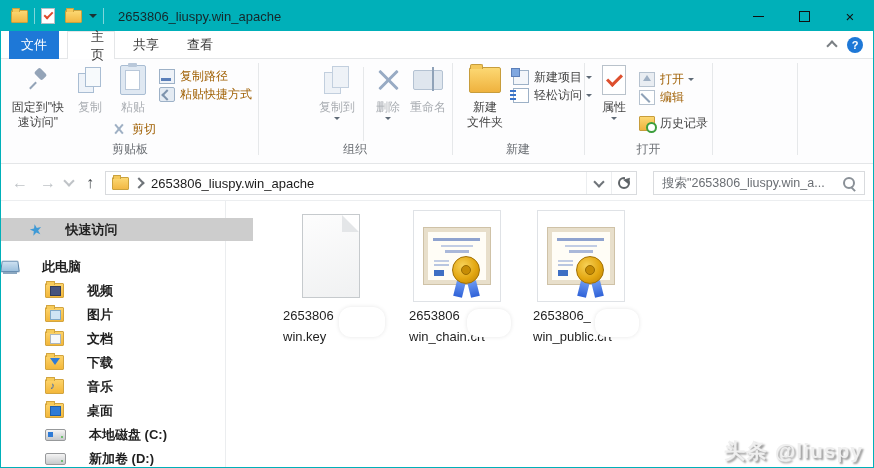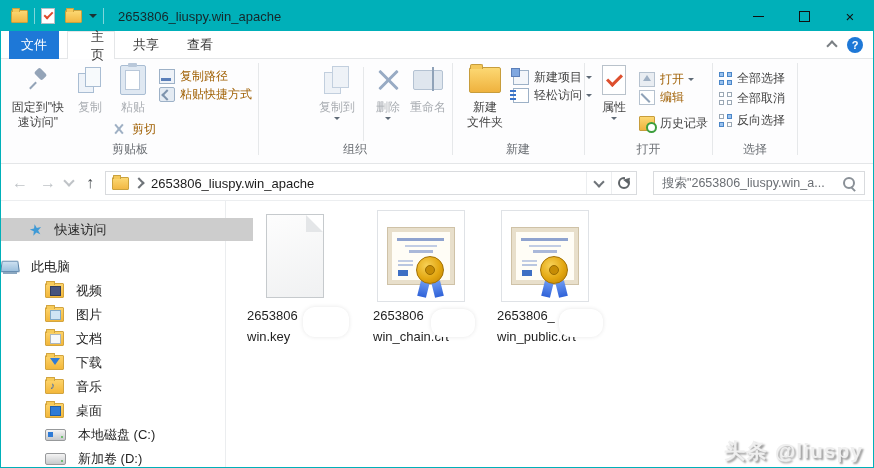--- a/index.html
+++ b/index.html
@@ -124,21 +124,21 @@
   .searchbox input::placeholder{color:#6b6f74;opacity:1;}
   .i-mag{position:relative;width:15px;height:15px;margin-right:7px;flex:0 0 auto;}
   .i-mag::before{content:"";position:absolute;left:1px;top:1px;width:8px;height:8px;border:2px solid #8a9097;border-radius:50%;}
   .i-mag::after{content:"";position:absolute;left:10px;top:10px;width:2px;height:6px;background:#8a9097;transform:rotate(-45deg);}
 
   
   .content{position:absolute;left:0;top:200px;width:100%;height:268px;background:#fff;}
   .sidebar{position:absolute;left:0;top:0;width:225px;height:100%;border-right:1px solid #ebedef;box-sizing:border-box;}
   .srow{position:absolute;left:0;width:224px;height:23px;display:flex;align-items:center;font-size:13px;color:#1f1f1f;cursor:default;}
   .srow.sel{background:#cdcdcd;}
-  .srow .slab{margin-left:12px;white-space:nowrap;}
+  .srow .slab{margin-left:23px;white-space:nowrap;font-weight:bold;}
   .ind0{padding-left:28px;}
   .ind1{}
   .ind2{padding-left:44px;}
   .i-star{color:#3f9ad6;font-size:15px;line-height:1;transform:rotate(-12deg);}
   .i-pc{position:relative;width:18px;height:14px;}
   .i-pc::before{content:"";position:absolute;left:0;top:0;width:16px;height:10px;background:linear-gradient(#cfe2f2,#9dc0dd);border:1px solid #5b82a6;border-radius:1px;transform:perspective(20px) rotateX(18deg);}
   .i-pc::after{content:"";position:absolute;left:2px;bottom:0;width:14px;height:2px;background:#8aa7c0;}
   .f16{position:relative;width:17px;height:13px;background:linear-gradient(#fdd36a,#f3b73a);border:1px solid #d2a43f;border-radius:1px;flex:0 0 auto;}
   .f16::before{content:"";position:absolute;top:-3px;left:0;width:7px;height:3px;background:#f7cb59;border:1px solid #d2a43f;border-bottom:none;border-radius:1px 1px 0 0;}
   .f16 b{position:absolute;left:4px;top:2px;width:9px;height:8px;}
@@ -147,21 +147,21 @@
   .fa-doc{background:#f6f8fa;border:1px solid #aab6c0;}
   .fa-down{width:0!important;height:0!important;border-left:5px solid transparent;border-right:5px solid transparent;border-top:7px solid #2f7bd6;left:4px;top:3px;}
   .fa-music{background:transparent;color:#2f63b8;font-size:10px;line-height:8px;}
   .fa-desk{background:#2f7bd6;border:1px solid #1f5ea8;}
   .i-drive{position:relative;width:19px;height:10px;background:linear-gradient(#f4f4f4,#c7c9cb);border:1px solid #97999b;border-radius:2px;flex:0 0 auto;}
   .i-drive::after{content:"";position:absolute;right:2px;bottom:2px;width:2px;height:2px;background:#6f7,transparent;background:#70c070;}
   .i-drive.cdrive::before{content:"";position:absolute;left:2px;top:2px;width:5px;height:5px;background:#2f7bd6;}
 
   
   .filepane{position:absolute;left:226px;top:0;width:648px;height:100%;}
-  .fitem{position:absolute;top:8px;width:96px;cursor:default;}
+  .fitem{position:absolute;top:8px;width:96px;cursor:default;margin-left:36px;}
   .fico{height:94px;display:flex;align-items:center;justify-content:center;}
   .page-icon{position:relative;width:56px;height:82px;background:linear-gradient(160deg,#fdfdfd,#f0f1f2);border:1px solid #c6cacd;}
   .page-icon::before{content:"";position:absolute;top:0;right:0;width:0;height:0;border-bottom:17px solid #e4e6e8;border-right:17px solid #ffffff;}
   .cert-box{position:relative;width:88px;height:92px;background:#fff;border:1px solid #dfe2e6;box-sizing:border-box;display:flex;align-items:center;justify-content:center;}
   .cert{position:relative;width:66px;height:56px;background:#fffdf6;border:4px solid #e8dfcb;outline:1px solid #cfc2a7;box-sizing:border-box;}
   .cert .l1{position:absolute;left:9%;top:6px;width:80%;height:3px;background:#8fa3cf;}
   .cert .l2{position:absolute;left:22%;top:13px;width:56%;height:2px;background:#c2cde4;}
   .cert .l3{position:absolute;left:30%;top:18px;width:40%;height:3px;background:#aab8d9;}
   .cert .l4{position:absolute;left:10%;top:28px;width:26%;height:2px;background:#c2cde4;box-shadow:0 4px 0 #b9c6e0;}
   .cert .l5{position:absolute;left:10%;top:38px;width:10px;height:6px;background:#3e6fc4;}
@@ -313,50 +313,20 @@
         <span>编辑</span>
       </div>
       <div class="smallrow" style="left:54px;top:56px">
         <span class="si si-history"></span>
         <span>历史记录</span>
       </div>
       <div class="glabel">打开</div>
     </div>
     <div class="rsep" style="left:711px"></div>
 
-    <div class="rgroup" style="left:712px;width:84px">
-      <div class="smallrow" style="left:6px;top:11px">
-        <span class="si si-grid">
-            <i class="cell-f"></i>
-            <i class="cell-f"></i>
-            <i class="cell-f"></i>
-            <i class="cell-f"></i>
-          </span>
-        <span>全部选择</span>
-      </div>
-      <div class="smallrow" style="left:6px;top:31px">
-        <span class="si si-grid">
-            <i class="cell-o"></i>
-            <i class="cell-o"></i>
-            <i class="cell-o"></i>
-            <i class="cell-o"></i>
-          </span>
-        <span>全部取消</span>
-      </div>
-      <div class="smallrow" style="left:6px;top:53px">
-        <span class="si si-grid">
-            <i class="cell-o"></i>
-            <i class="cell-f"></i>
-            <i class="cell-f"></i>
-            <i class="cell-o"></i>
-          </span>
-        <span>反向选择</span>
-      </div>
-      <div class="glabel">选择</div>
-    </div>
     <div class="rsep" style="left:796px"></div>
   </div>
 
   <div class="addressrow">
     <div class="nav-ar" style="left:8px;width:22px;color:#bfc3c7">←</div>
     <div class="nav-ar" style="left:36px;width:22px;color:#bfc3c7">→</div>
     <div class="nav-ar" style="left:60px;width:16px">
         <span class="chev-d" style="border-color:#bfc3c7;border-style:solid;border-width:0 2px 2px 0"></span>
       </div>
     <div class="nav-ar" style="left:78px;width:22px;color:#4a4e52">↑</div>

